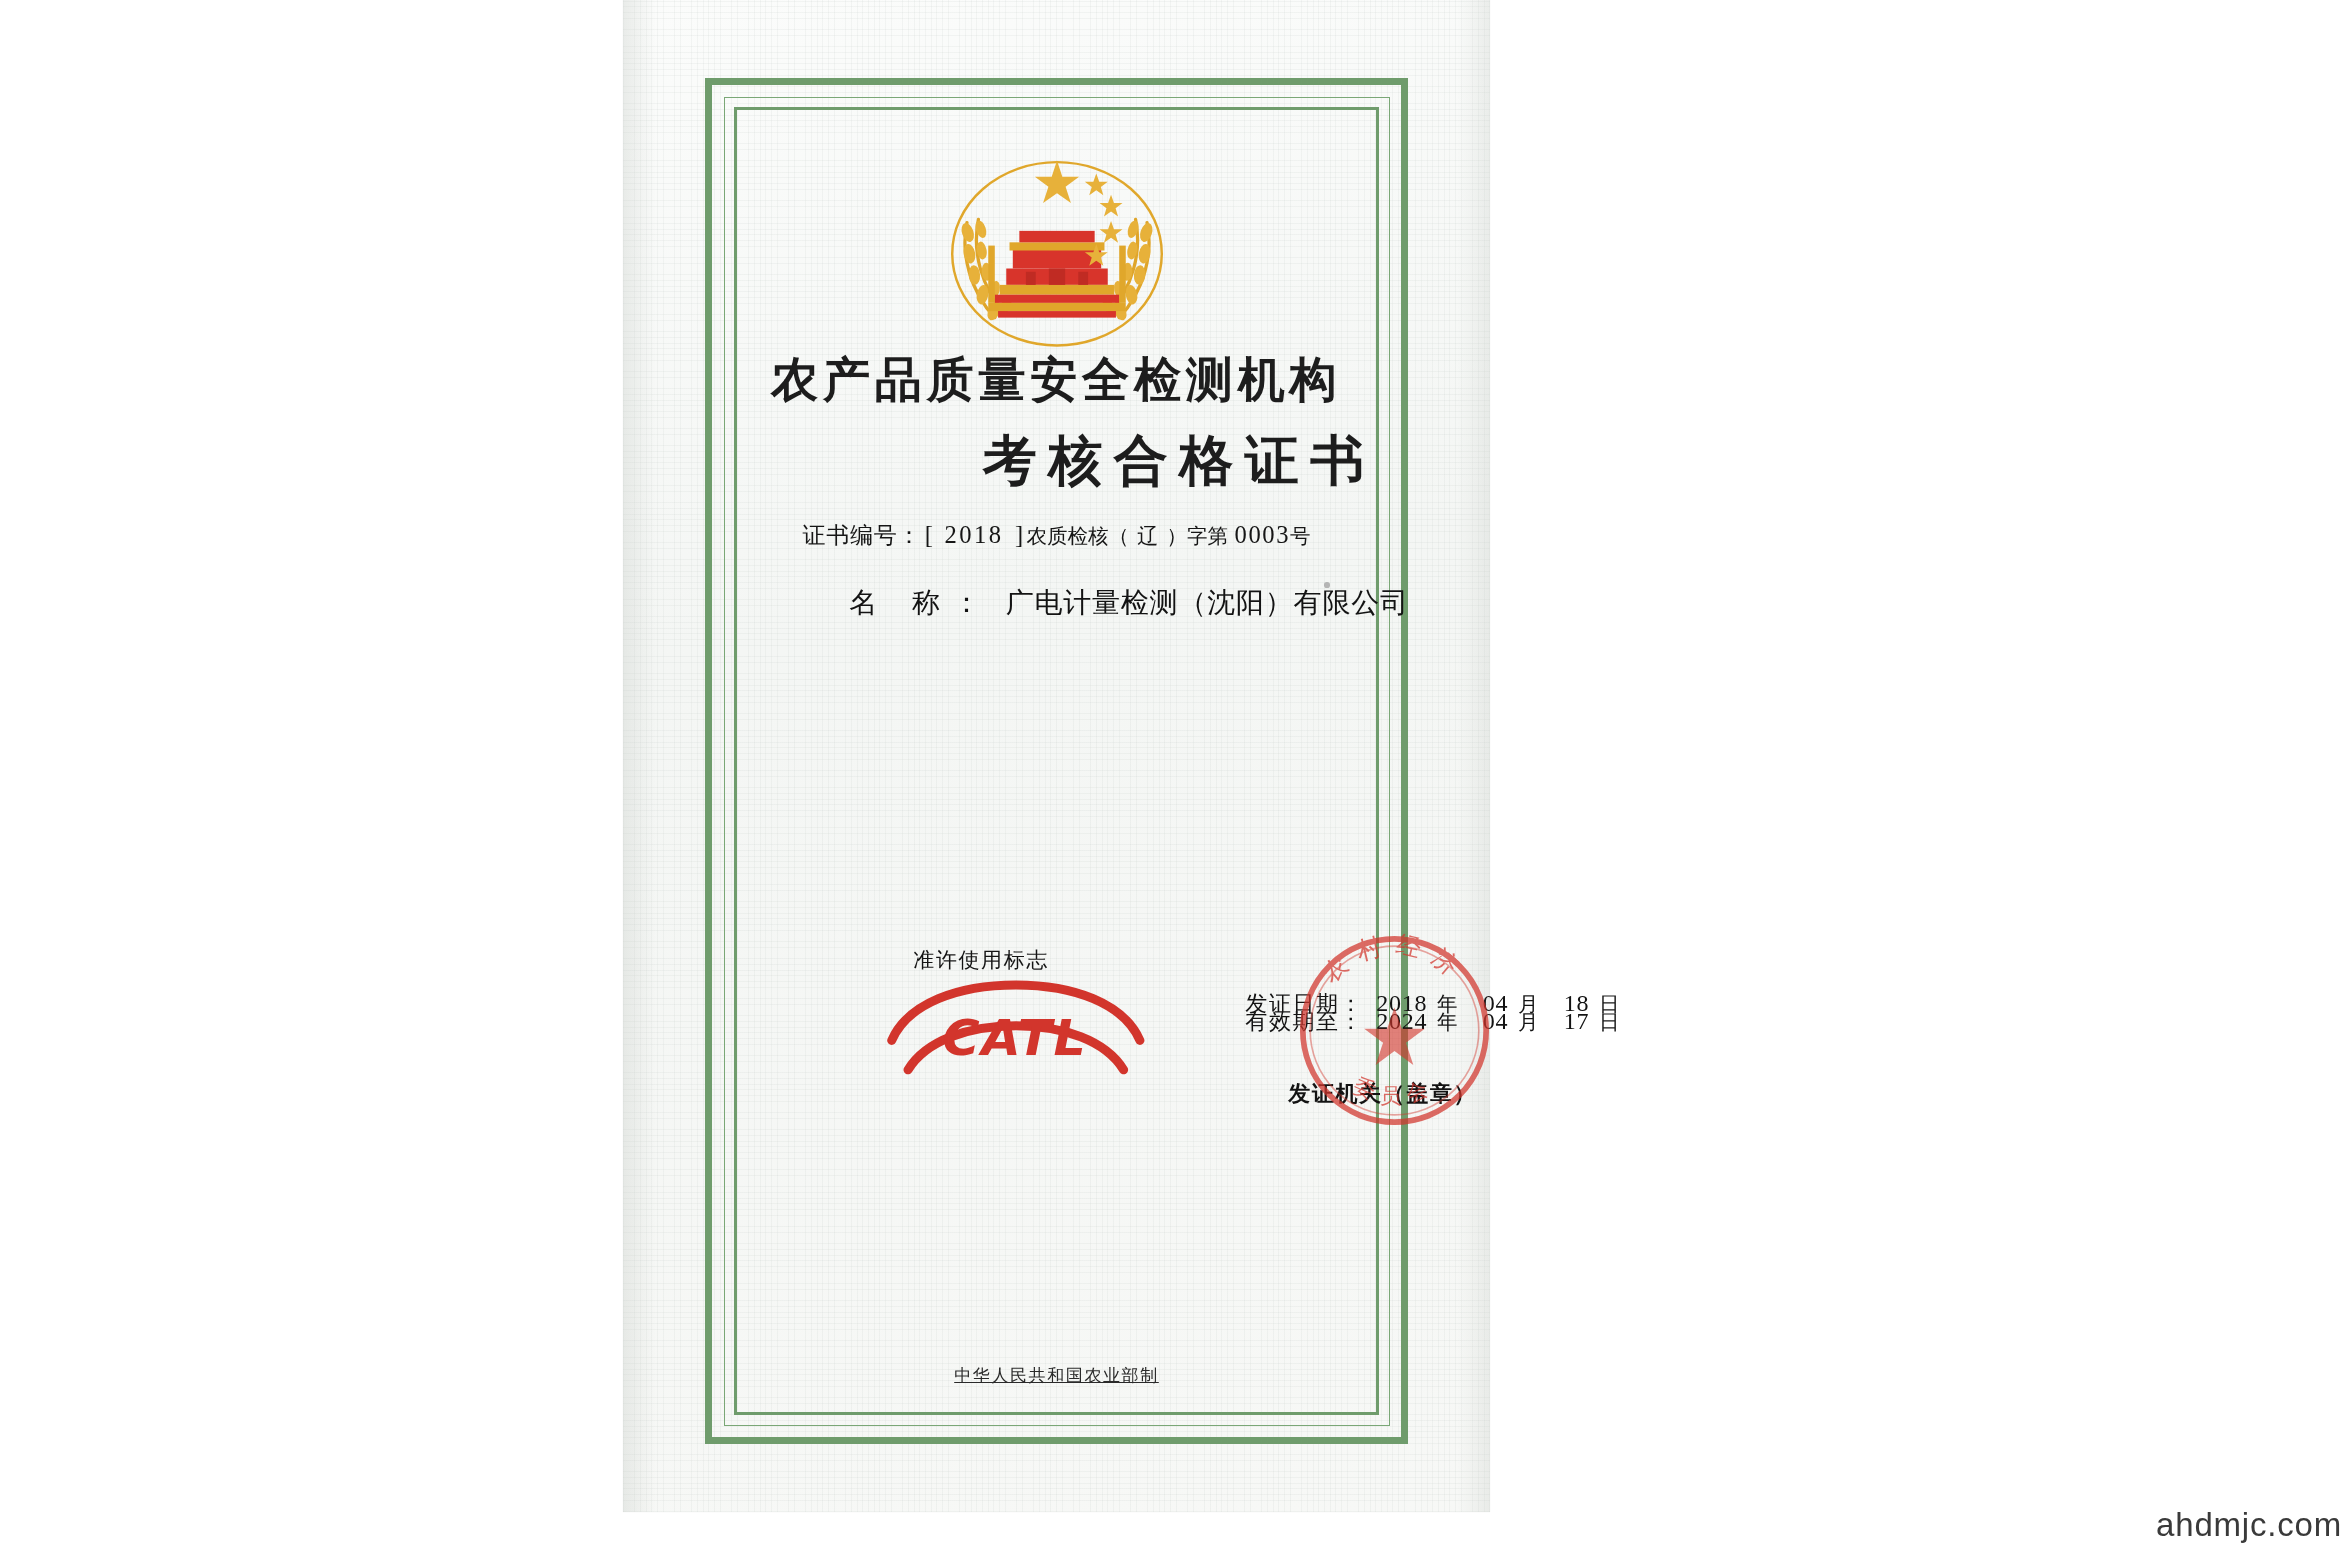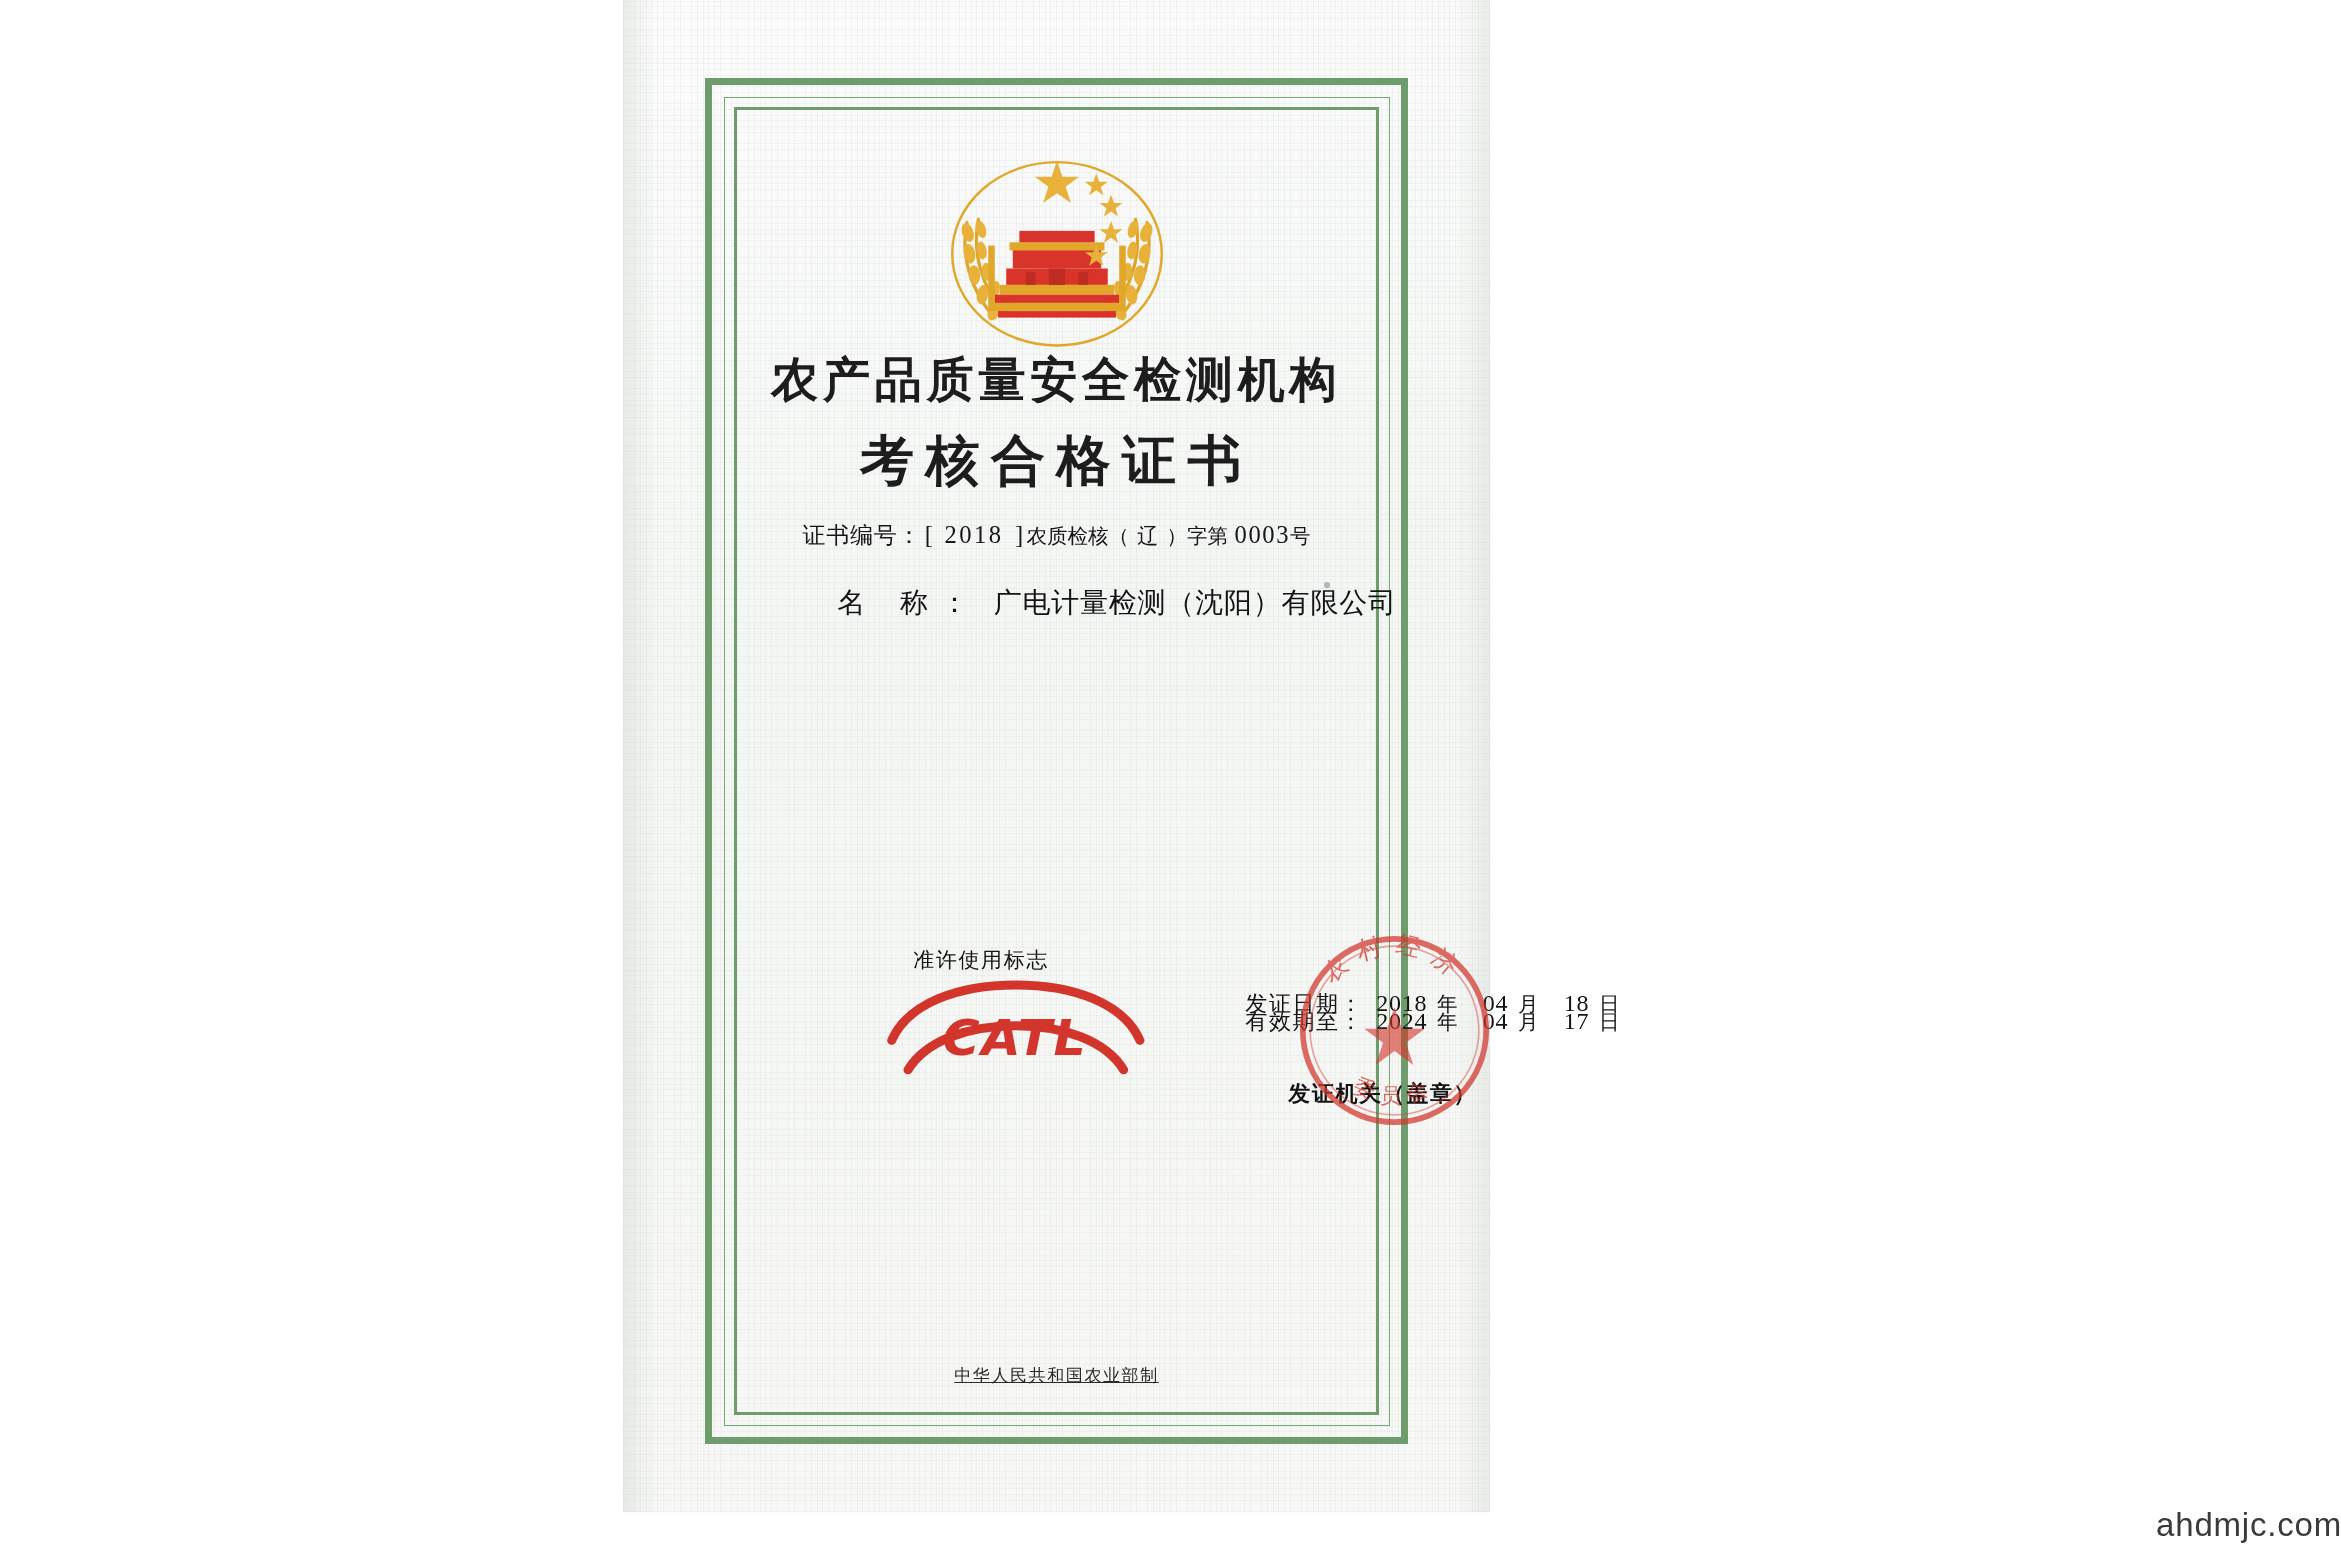--- a/index.html
+++ b/index.html
@@ -98,20 +98,21 @@
   }
   #title-line1 {
     top: 238px;
     font-size: 48px;
     transform: scaleX(0.98);
   }
   #title-line2 {
     top: 315px;
     font-size: 54px;
     letter-spacing: 11.5px;
+    text-align: right;
   }
 
   
   #certno-row {
     position: absolute;
     top: 410px;
     left: 0;
     width: 100%;
     display: flex;
     justify-content: center;
@@ -141,21 +142,21 @@
 
   
   .field-row {
     position: absolute;
     left: 100px;
     font-size: 28px;
     color: #131313;
     white-space: nowrap;
     letter-spacing: 0.8px;
   }
-  .field-row .f-label { letter-spacing: 3.3px; }
+  .field-row .f-label { letter-spacing: 3.3px; margin-left: 12px; }
   .field-row .f-colon { margin: 0 4.9px 0 1.6px; }
   .field-row .f-value { margin-left: 11.5px; letter-spacing: 0.8px; }
   #field-name { top: 474px; }
   #field-addr { top: 539px; }
 
   
   #body-text {
     position: absolute;
     left: 90px;
     right: 72px;

